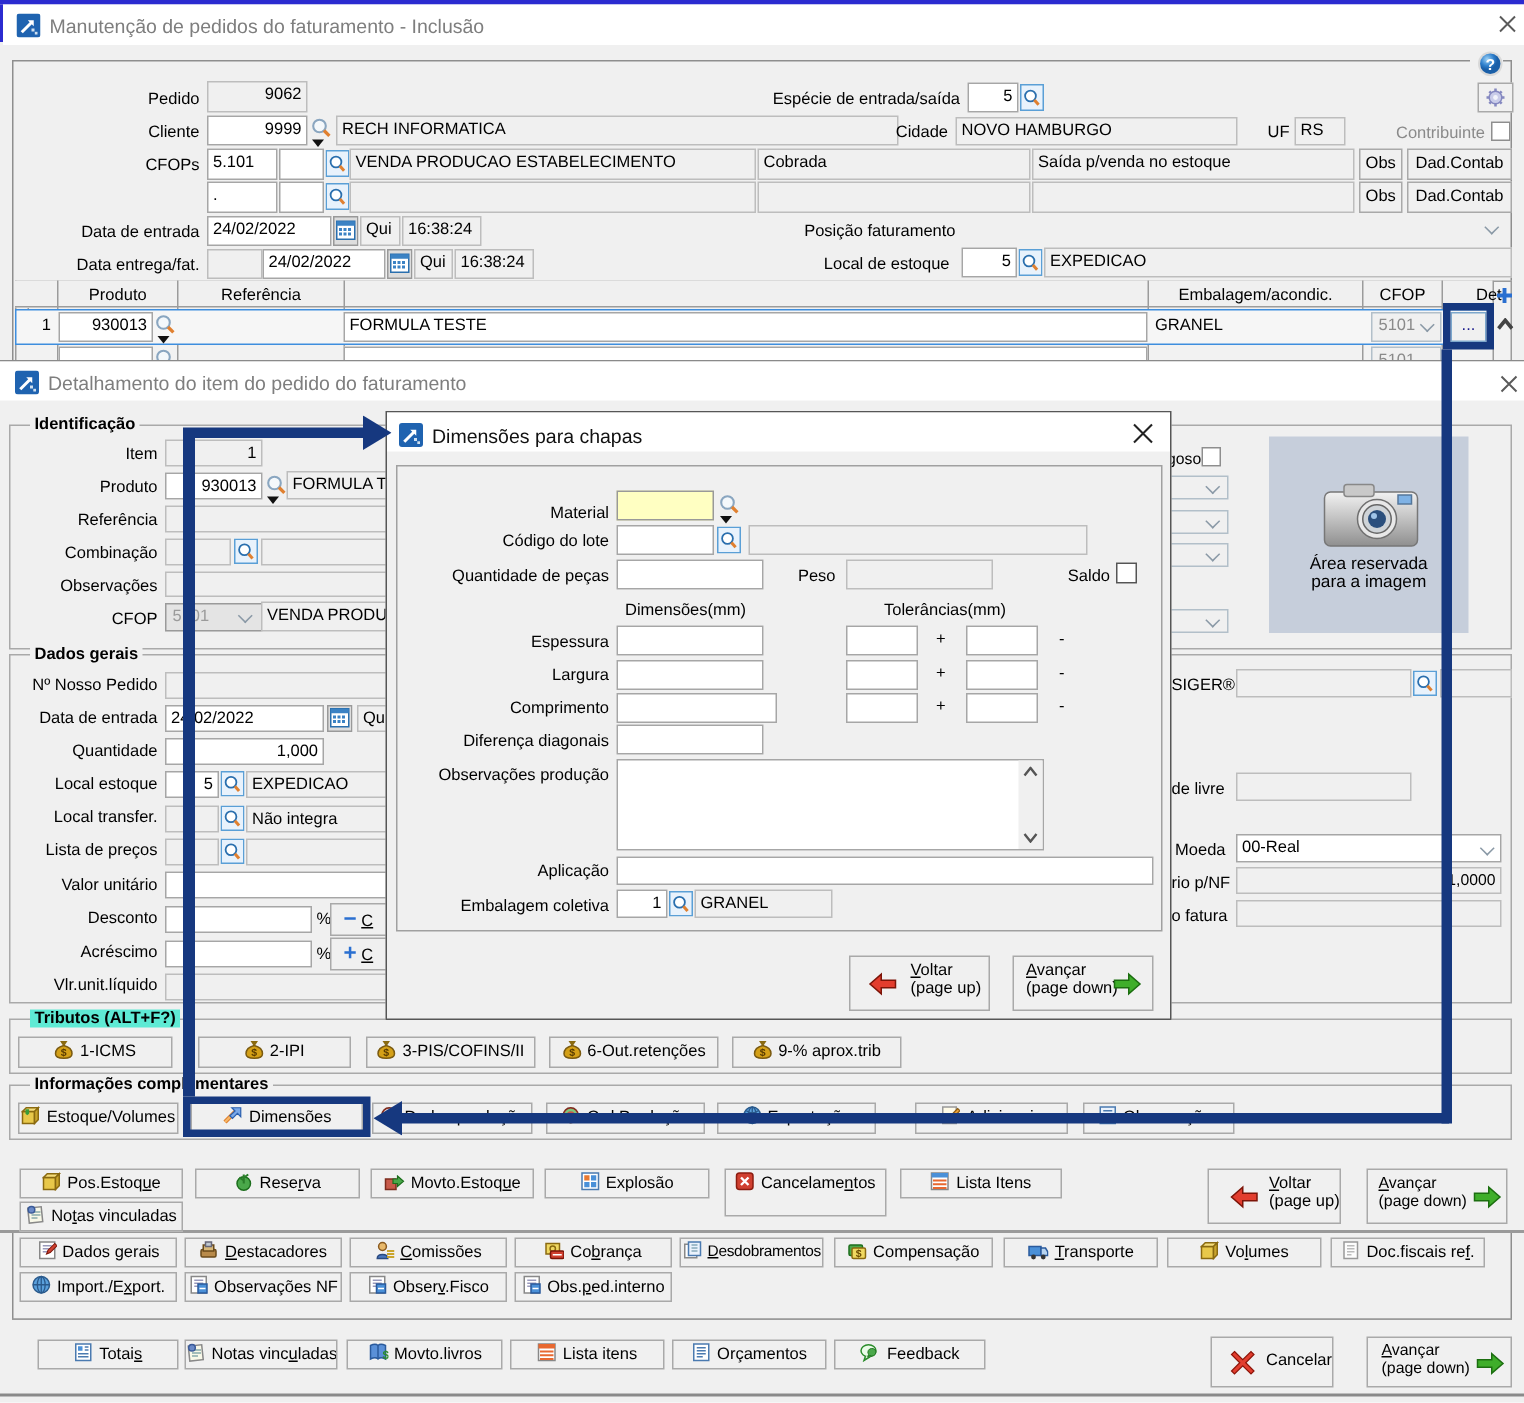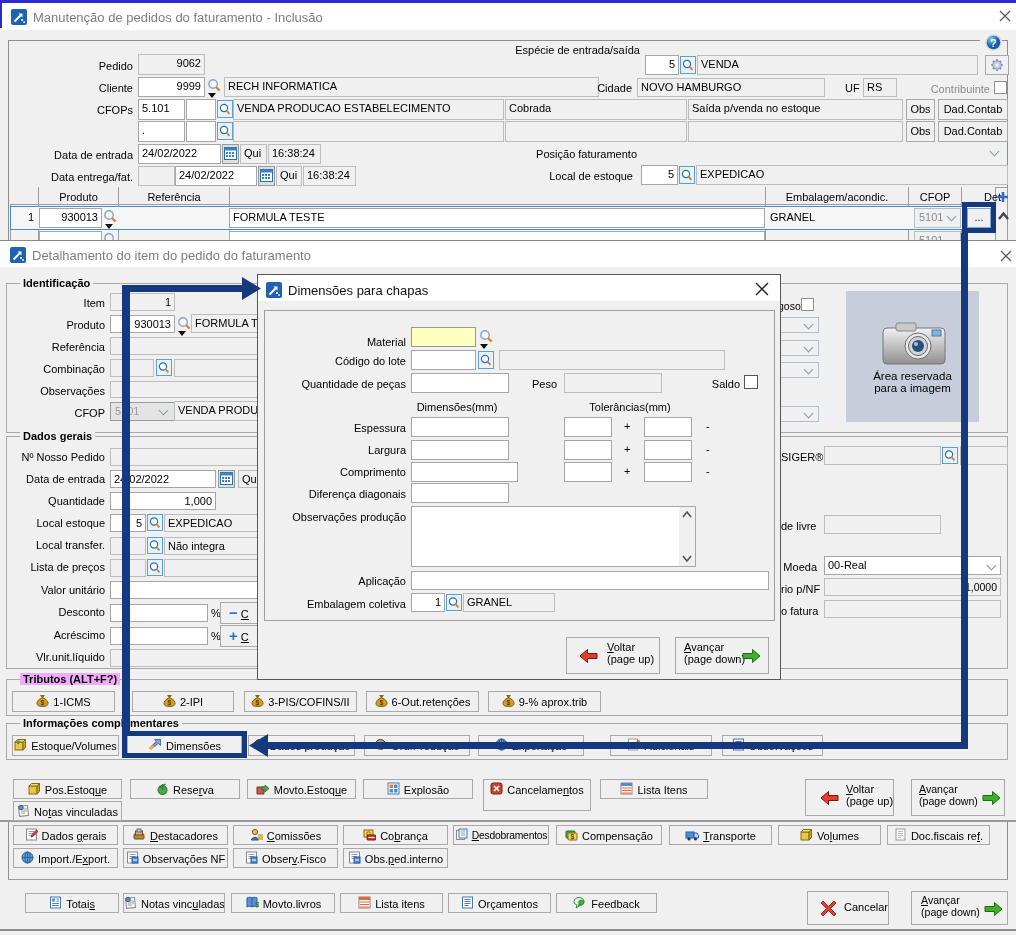--- a/index.html
+++ b/index.html
@@ -62,28 +62,27 @@
         <line x1="2.9" y1="2.9" x2="4.2" y2="4.2"></line>
         <line x1="9.8" y1="9.8" x2="11.1" y2="11.1"></line>
         <line x1="2.9" y1="11.1" x2="4.2" y2="9.8"></line>
         <line x1="9.8" y1="4.2" x2="11.1" y2="2.9"></line>
       </g>
       <circle cx="7" cy="7" r="1.6" fill="#f2f3fb"></circle>
     </svg>
 
 <div class="lb" style="left:33px;top:60px;width:100px">Pedido</div>
 <div class="g rr" style="left:138px;top:54px;width:67px;height:21px">9062</div>
-<div class="lb" style="left:440px;top:44px;width:200px">Espécie de entrada/saída</div>
+<div class="lb" style="left:440px;top:60px;width:200px">Espécie de entrada/saída</div>
 <div class="w rr" style="left:645px;top:55px;width:34px;height:20px">5</div>
 <svg class="a" style="left:680px;top:56px" width="16" height="18">
       <rect x="0.5" y="0.5" width="15" height="17" fill="#e8f2fc" stroke="#5a9fd6"></rect>
       <circle cx="7" cy="8" r="3.6" fill="#fff" stroke="#2a6fae" stroke-width="1.2"></circle>
       <line x1="9.6" y1="10.6" x2="12.4" y2="13.8" stroke="#e08030" stroke-width="2"></line>
     </svg>
-<div class="g" style="left:697px;top:55px;width:281px;height:20px">VENDA</div>
 
 <div class="lb" style="left:33px;top:82px;width:100px">Cliente</div>
 <div class="w rr" style="left:138px;top:77px;width:67px;height:20px">9999</div>
 <svg class="a" style="left:207px;top:78px" width="14" height="14">
       <circle cx="6" cy="6" r="4.2" fill="#f4f8fb" stroke="#8aa6c0" stroke-width="1.4"></circle>
       <line x1="9" y1="9" x2="12.6" y2="12.6" stroke="#e08030" stroke-width="2.2"></line>
     </svg>
 <div class="a" style="left:208px;top:93px;width:0;height:0;border-left:4px solid transparent;border-right:4px solid transparent;border-top:5px solid #111"></div>
 <div class="g" style="left:224px;top:77px;width:375px;height:20px">RECH INFORMATICA</div>
 <div class="lb" style="left:432px;top:82px;width:200px">Cidade</div>
@@ -221,21 +220,21 @@
     </svg>
 <div class="ttl" style="left:32px;top:248px">Detalhamento do item do pedido do faturamento</div>
 <svg class="a" style="left:1000px;top:250px" width="12" height="12">
       <path d="M1 1 L11 11 M11 1 L1 11" stroke="#5a5a5a" stroke-width="1.3"></path>
     </svg>
 <div class="gb" style="left:6px;top:283px;width:1002px;height:150px"></div>
 <div class="a bold" style="left:20px;top:277px;background:#f0f0f0;padding:0 3px;font-size:11px">Identificação</div>
 <div class="gb" style="left:6px;top:436px;width:1002px;height:233px"></div>
 <div class="a bold" style="left:20px;top:430px;background:#f0f0f0;padding:0 3px;font-size:11px">Dados gerais</div>
 <div class="gb" style="left:6px;top:679px;width:1002px;height:37px"></div>
-<div class="a bold" style="left:20px;top:673px;background:#f0abfc;padding:0 3px;font-size:11px">Tributos (ALT+F?)</div>
+<div class="a bold" style="left:20px;top:673px;background:#5eead4;padding:0 3px;font-size:11px">Tributos (ALT+F?)</div>
 <div class="gb" style="left:6px;top:723px;width:1002px;height:37px"></div>
 <div class="a bold" style="left:20px;top:717px;background:#f0f0f0;padding:0 3px;font-size:11px">Informações complementares</div>
 
 <div class="lb" style="left:5px;top:297px;width:100px">Item</div>
 <div class="g rr" style="left:110px;top:293px;width:65px;height:18px">1</div>
 <div class="lb" style="left:5px;top:319px;width:100px">Produto</div>
 <div class="w rr" style="left:110px;top:315px;width:65px;height:18px">930013</div>
 <svg class="a" style="left:177px;top:316px" width="14" height="14">
       <circle cx="6" cy="6" r="4.2" fill="#f4f8fb" stroke="#8aa6c0" stroke-width="1.4"></circle>
       <line x1="9" y1="9" x2="12.6" y2="12.6" stroke="#e08030" stroke-width="2.2"></line>

